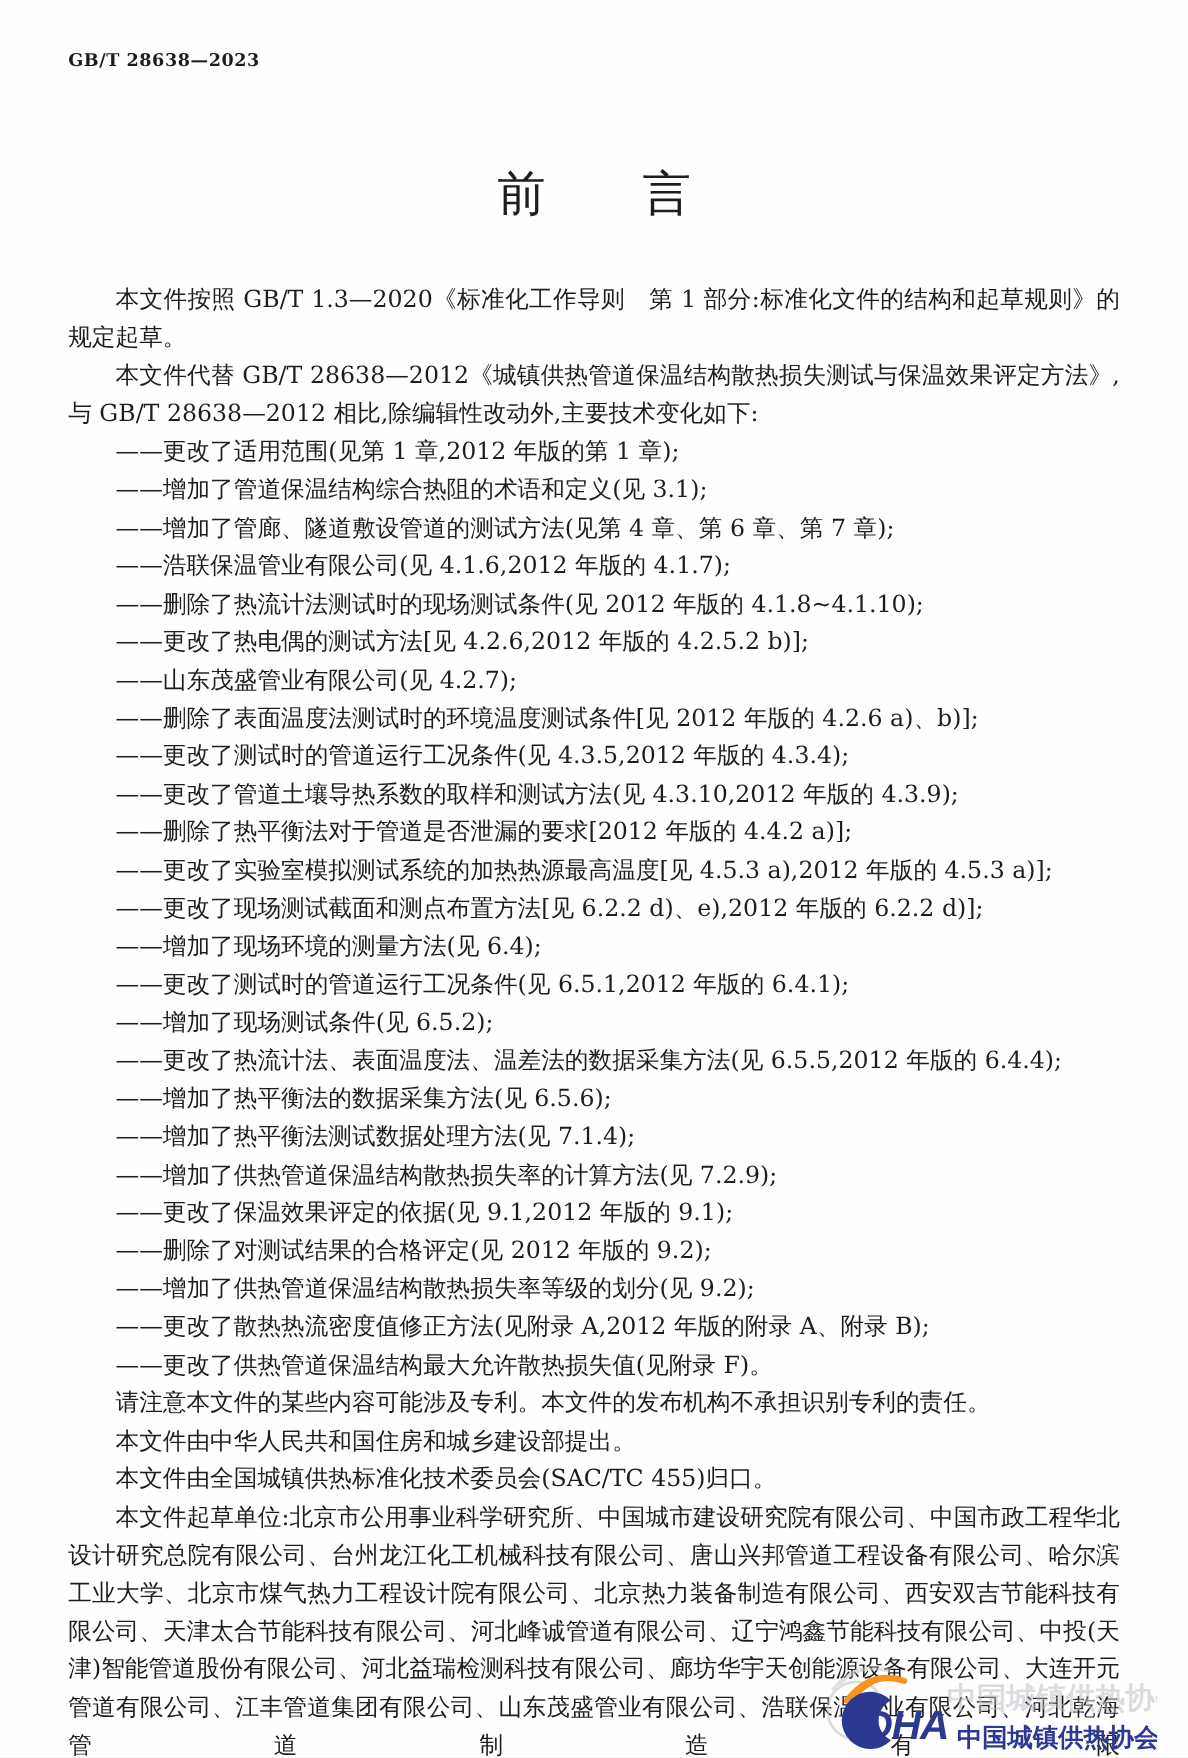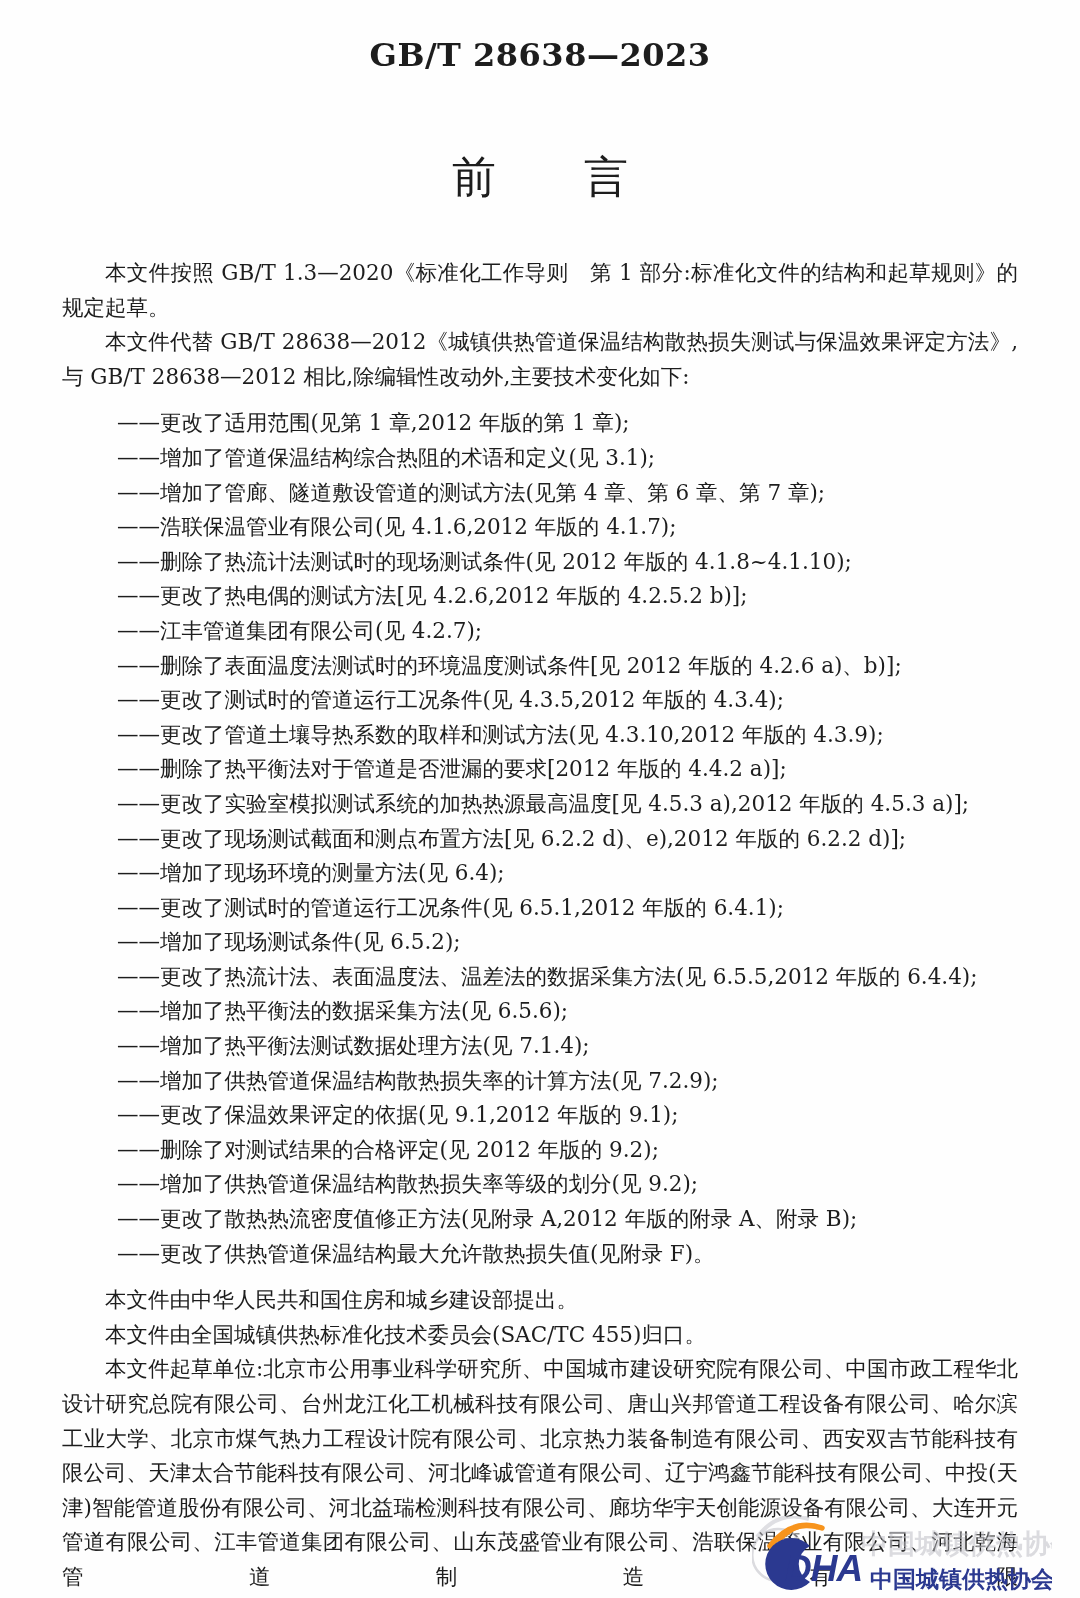--- a/index.html
+++ b/index.html
@@ -8,44 +8,44 @@
     width:1080px; height:1598px;
     margin:0 auto;
     background:#fefefe;
     overflow:hidden;
     font-family:"DejaVu Serif","Liberation Serif",serif;
     color:#1d1d1d;
   }
   .inner { padding:40px 62px 0 62px; }
 
   .doc-number {
-    text-align:center;
+    text-align:left;
     font-weight:bold;
-    font-size:32px;
+    font-size:16px;
     line-height:30px;
     letter-spacing:0.5px;
   }
 
   .page-title {
     text-align:center;
     font-size:44px;
     font-weight:normal;
     line-height:46px;
     margin:84px 0 56px 0;
   }
 
   .body-text { font-size:21.5px; line-height:34.6px; }
   .body-text p {
     margin:0;
     text-indent:2em;
     text-align:justify;
   }
   .changes {
     list-style:none;
-    margin:12px; padding:0;
+    margin:0; padding:0;
   }
   .changes li {
     text-indent:2em;
     text-align:justify;
   }
   .continued { text-align-last:justify; }
 
   .logo {
     position:absolute;
     right:28px; bottom:2px;
@@ -75,21 +75,21 @@
           <li>——增加了管道保温结构综合热阻的术语和定义(见 3.1);</li>
 
           <li>——增加了管廊、隧道敷设管道的测试方法(见第 4 章、第 6 章、第 7 章);</li>
 
           <li>——浩联保温管业有限公司(见 4.1.6,2012 年版的 4.1.7);</li>
 
           <li>——删除了热流计法测试时的现场测试条件(见 2012 年版的 4.1.8~4.1.10);</li>
 
           <li>——更改了热电偶的测试方法[见 4.2.6,2012 年版的 4.2.5.2 b)];</li>
 
-          <li>——江丰管道集团有限公司(见 4.2.7);</li>
+          <li>——山东茂盛管业有限公司(见 4.2.7);</li>
 
           <li>——删除了表面温度法测试时的环境温度测试条件[见 2012 年版的 4.2.6 a)、b)];</li>
 
           <li>——更改了测试时的管道运行工况条件(见 4.3.5,2012 年版的 4.3.4);</li>
 
           <li>——更改了管道土壤导热系数的取样和测试方法(见 4.3.10,2012 年版的 4.3.9);</li>
 
           <li>——删除了热平衡法对于管道是否泄漏的要求[2012 年版的 4.4.2 a)];</li>
 
           <li>——更改了实验室模拟测试系统的加热热源最高温度[见 4.5.3 a),2012 年版的 4.5.3 a)];</li>
@@ -114,20 +114,21 @@
 
           <li>——删除了对测试结果的合格评定(见 2012 年版的 9.2);</li>
 
           <li>——增加了供热管道保温结构散热损失率等级的划分(见 9.2);</li>
 
           <li>——更改了散热热流密度值修正方法(见附录 A,2012 年版的附录 A、附录 B);</li>
 
           <li>——更改了供热管道保温结构最大允许散热损失值(见附录 F)。</li>
         </ul>
 
+      <p>请注意本文件的某些内容可能涉及专利。本文件的发布机构不承担识别专利的责任。</p>
 
       <p>本文件由中华人民共和国住房和城乡建设部提出。</p>
 
       <p>本文件由全国城镇供热标准化技术委员会(SAC/TC 455)归口。</p>
 
       <p class="continued">本文件起草单位:北京市公用事业科学研究所、中国城市建设研究院有限公司、中国市政工程华北设计研究总院有限公司、台州龙江化工机械科技有限公司、唐山兴邦管道工程设备有限公司、哈尔滨工业大学、北京市煤气热力工程设计院有限公司、北京热力装备制造有限公司、西安双吉节能科技有限公司、天津太合节能科技有限公司、河北峰诚管道有限公司、辽宁鸿鑫节能科技有限公司、中投(天津)智能管道股份有限公司、河北益瑞检测科技有限公司、廊坊华宇天创能源设备有限公司、大连开元管道有限公司、江丰管道集团有限公司、山东茂盛管业有限公司、浩联保温管业有限公司、河北乾海管道制造有限</p>
     </div>
   </div>
 
   <svg class="logo" viewBox="0 0 300 80">

